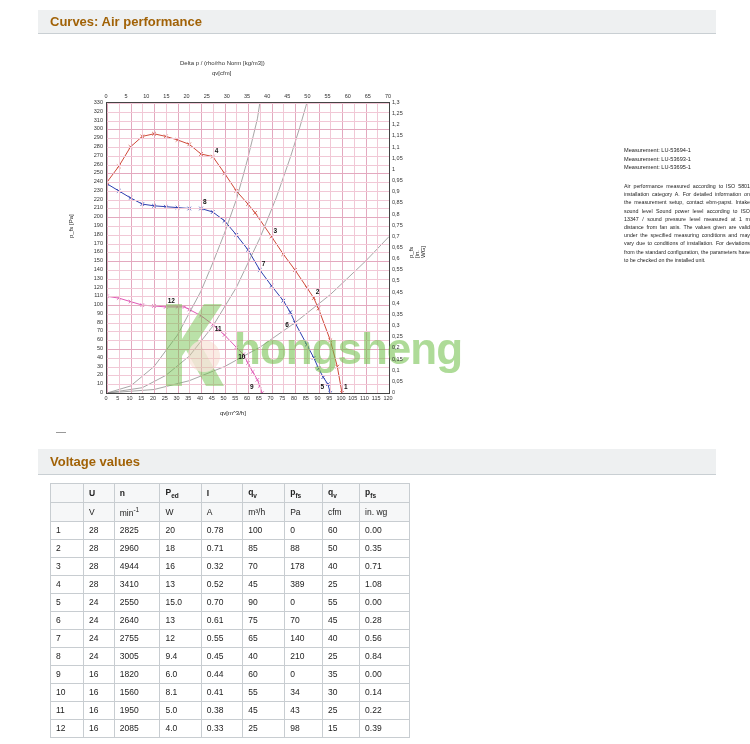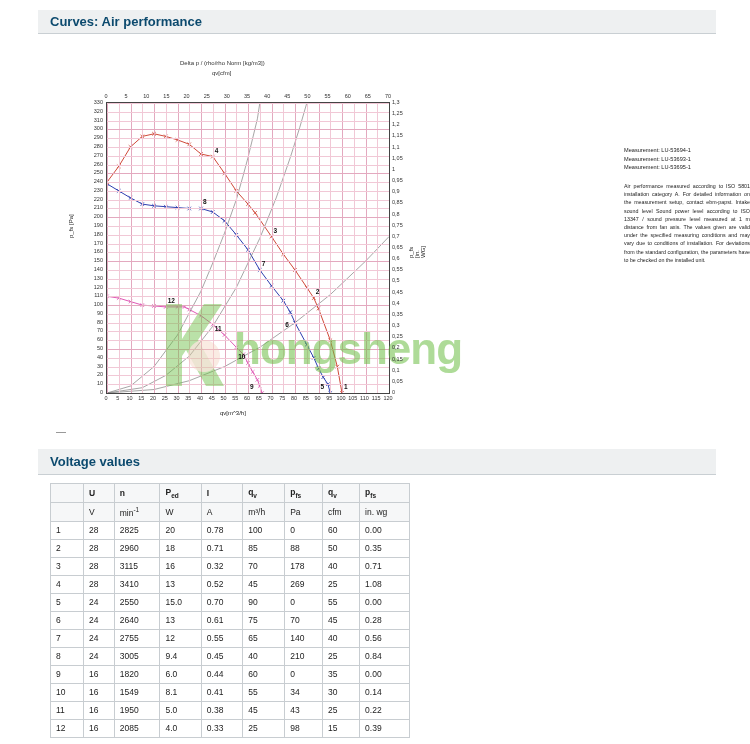--- a/index.html
+++ b/index.html
@@ -17,21 +17,21 @@
   
   .section-bar{
     background:#eef0f1;
     border-bottom:1px solid #c9cfd3;
     height:24px;
     display:flex;align-items:center;
     padding-left:12px;
     box-sizing:border-box;
   }
   .section-bar .title{
-    font-size:13px;font-weight:bold;color:#0c4a6e;
+    font-size:13px;font-weight:bold;color:#a16207;
   }
 
   
   #curves-panel{left:38px;top:10px;width:678px;height:24px;}
   #curves-area{left:38px;top:34px;width:678px;height:400px;}
 
   .chart-wrap{position:absolute;left:22px;top:24px;width:360px;height:360px;}
 
   
   .axlabel{position:absolute;font-size:6px;color:#333;white-space:nowrap;}
@@ -430,36 +430,36 @@
           <td>18</td>
           <td>0.71</td>
           <td>85</td>
           <td>88</td>
           <td>50</td>
           <td>0.35</td>
         </tr>
         <tr>
           <td class="idx">3</td>
           <td>28</td>
-          <td>3115</td>
+          <td>4944</td>
           <td>16</td>
           <td>0.32</td>
           <td>70</td>
           <td>178</td>
           <td>40</td>
           <td>0.71</td>
         </tr>
         <tr>
           <td class="idx">4</td>
           <td>28</td>
           <td>3410</td>
           <td>13</td>
           <td>0.52</td>
           <td>45</td>
-          <td>269</td>
+          <td>389</td>
           <td>25</td>
           <td>1.08</td>
         </tr>
         <tr>
           <td class="idx">5</td>
           <td>24</td>
           <td>2550</td>
           <td>15.0</td>
           <td>0.70</td>
           <td>90</td>
@@ -507,21 +507,21 @@
           <td>6.0</td>
           <td>0.44</td>
           <td>60</td>
           <td>0</td>
           <td>35</td>
           <td>0.00</td>
         </tr>
         <tr>
           <td class="idx">10</td>
           <td>16</td>
-          <td>1549</td>
+          <td>1560</td>
           <td>8.1</td>
           <td>0.41</td>
           <td>55</td>
           <td>34</td>
           <td>30</td>
           <td>0.14</td>
         </tr>
         <tr>
           <td class="idx">11</td>
           <td>16</td>

